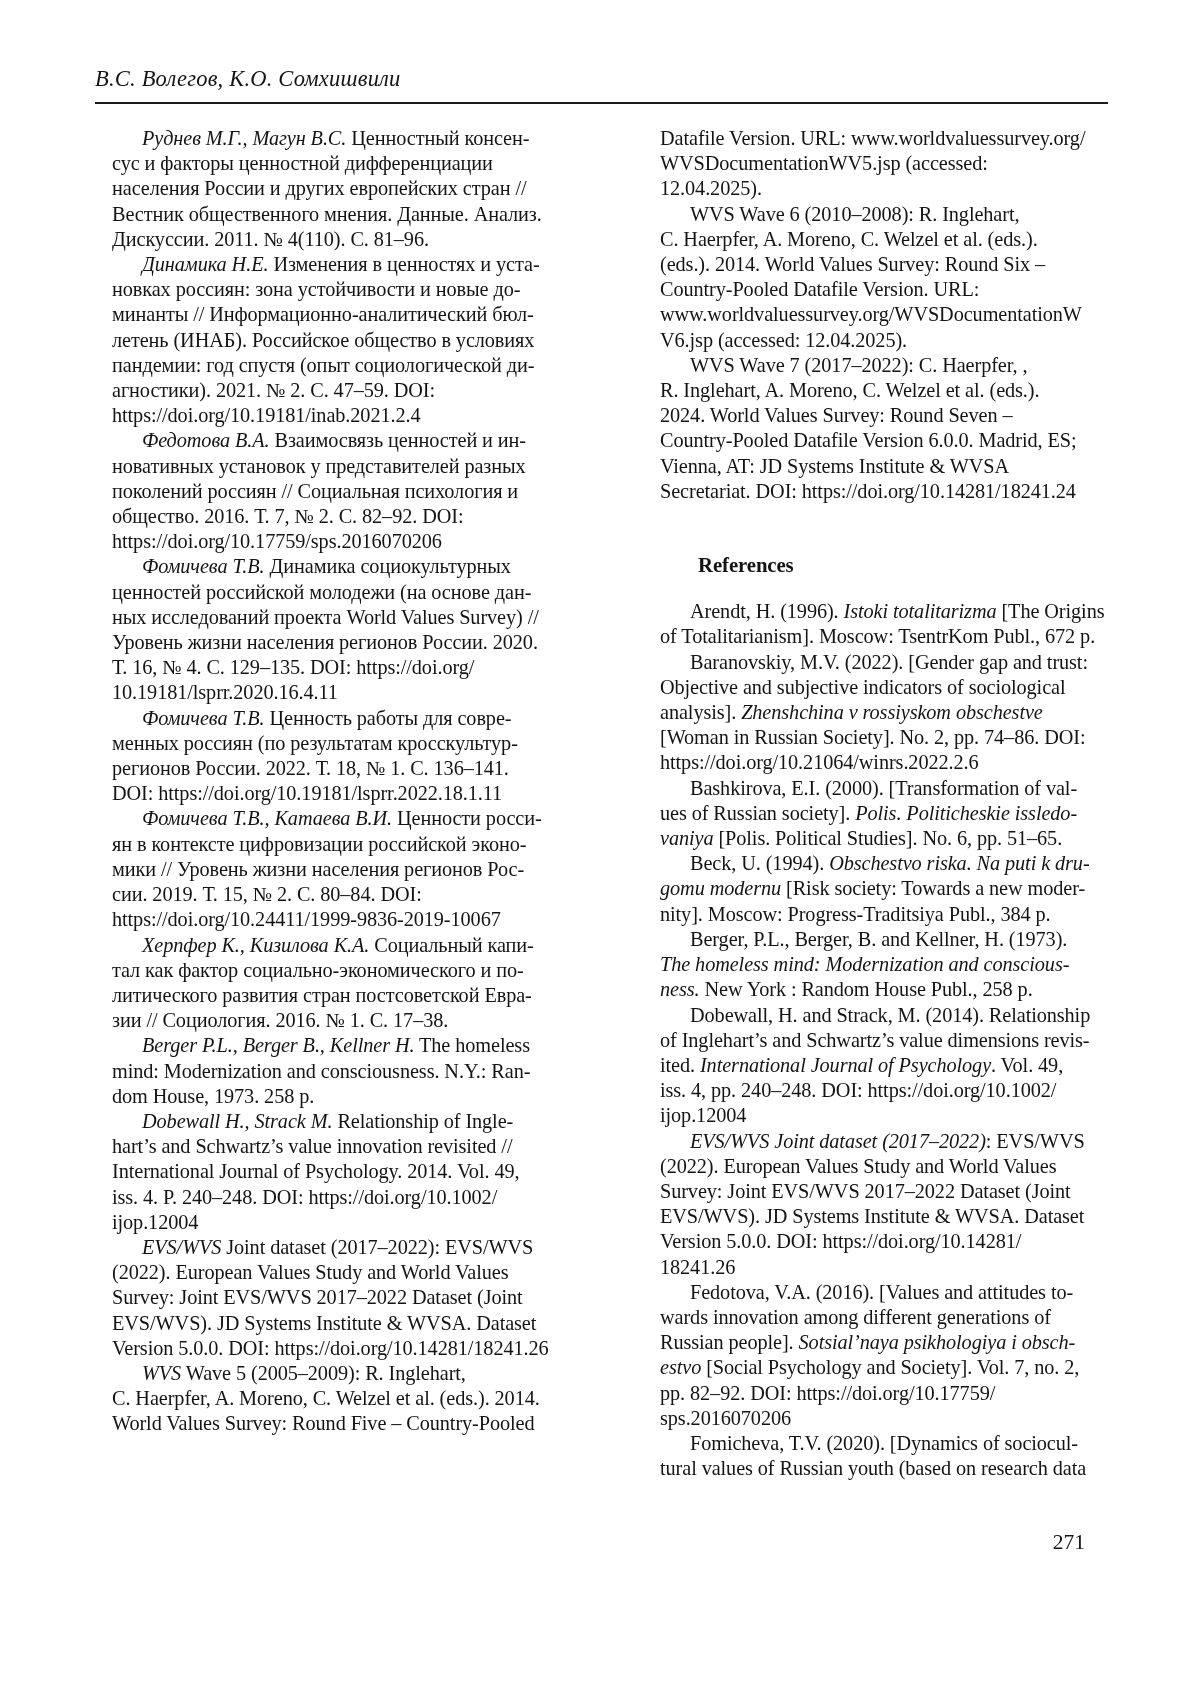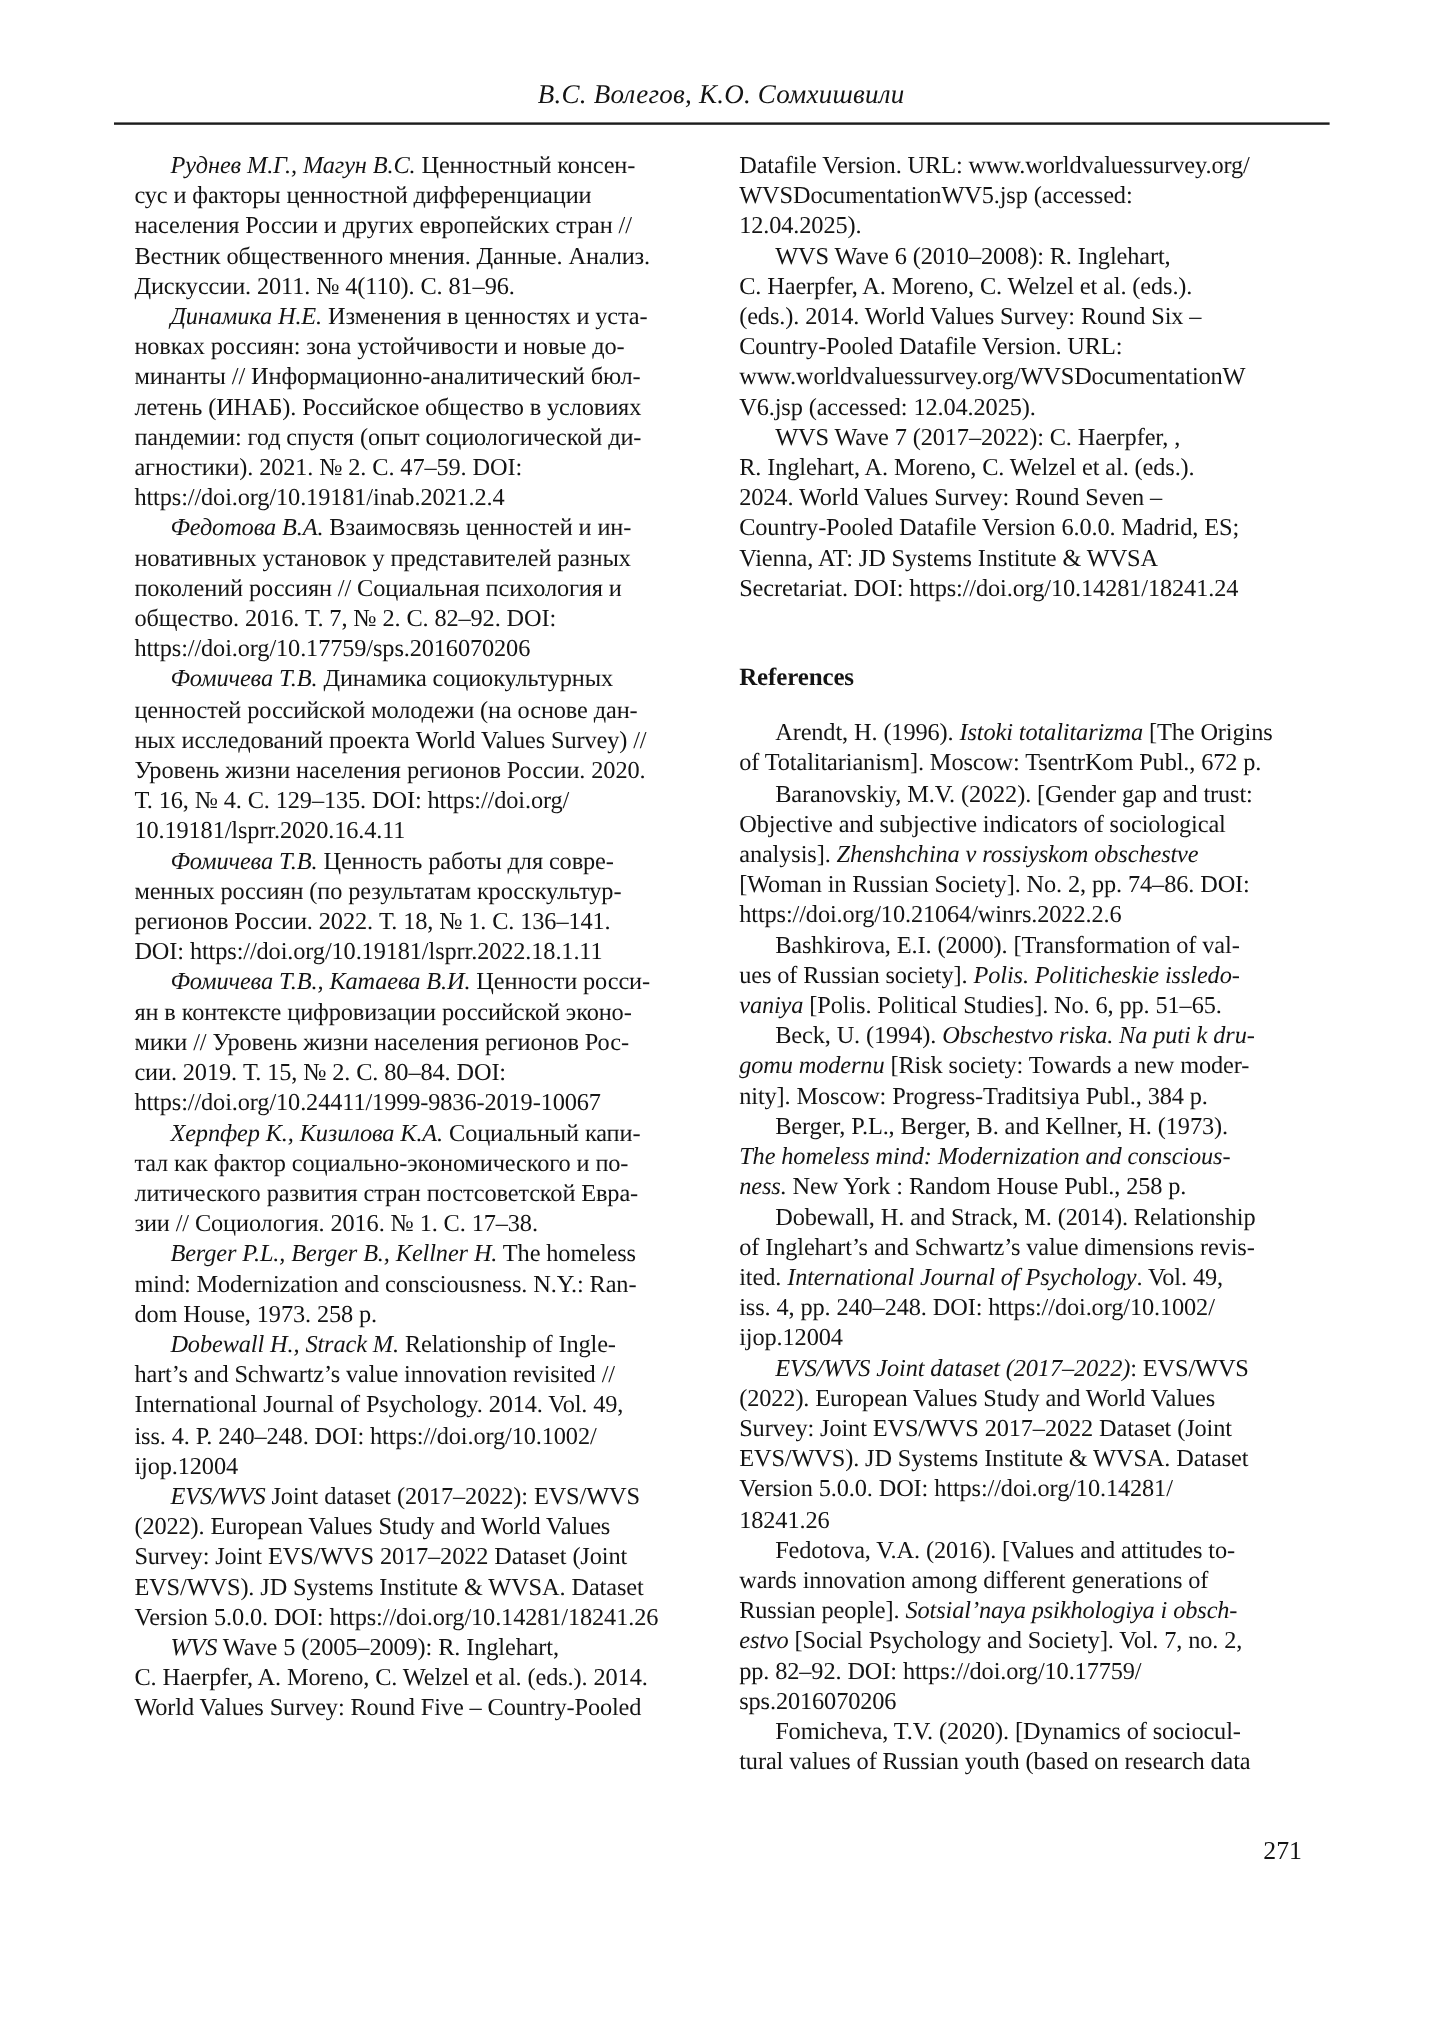--- a/index.html
+++ b/index.html
@@ -6,40 +6,40 @@
   body {
     width: 1200px; height: 1697px;
     background: #ffffff;
     color: #141414;
     font-family: "Liberation Serif", serif;
   }
   .page { position: relative; width: 1200px; height: 1697px; overflow: hidden; }
 
   .running-head {
     position: absolute; top: 66px; left: 95px; width: 1012px;
-    text-align: center; font-style: italic; font-size: 22.5px;
+    text-align: left; font-style: italic; font-size: 22.5px;
     letter-spacing: 0.2px;
   }
   .head-rule {
     position: absolute; top: 102px; left: 95px; width: 1013px;
     border-top: 2px solid #1c1c1c; height: 0;
   }
 
   .col {
     position: absolute; top: 126px;
     font-size: 20.3px; line-height: 25.2px;
     letter-spacing: -0.1px;
   }
   .col-left  { left: 112px; width: 470px; }
-  .col-right { left: 616px; width: 480px; }
+  .col-right { left: 660px; width: 480px; }
 
   .ln { white-space: nowrap; }
   .ind { padding-left: 30px; }
   .it { font-style: italic; }
-  .bd { font-weight: bold; }
+  .bd { font-weight: bold; margin-left: 38px; }
   .h-refs { margin-top: 48px; margin-bottom: 22px; font-size: 20.8px; }
 
   .page-number {
     position: absolute; top: 1530px; left: 95px; width: 990px;
     text-align: right; font-size: 21.5px;
   }
 </style>
 </head>
 <body>
 

